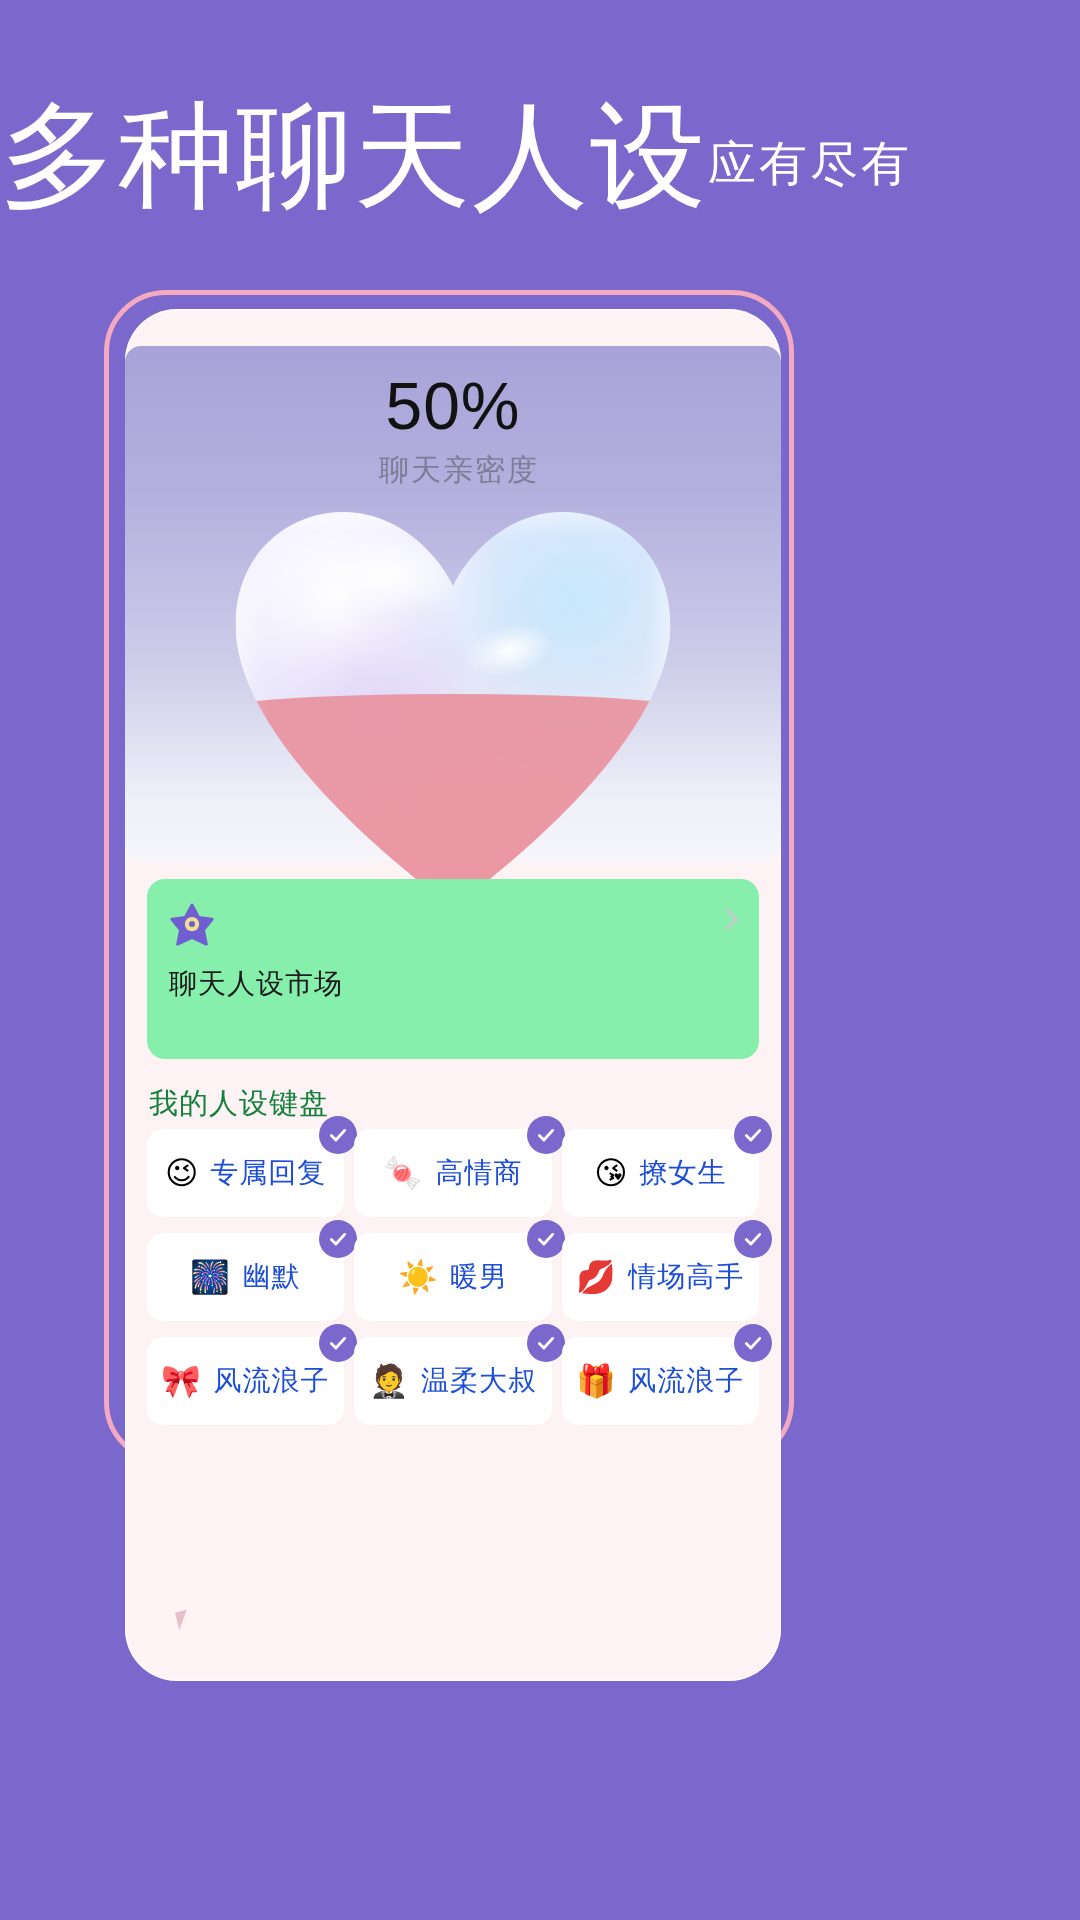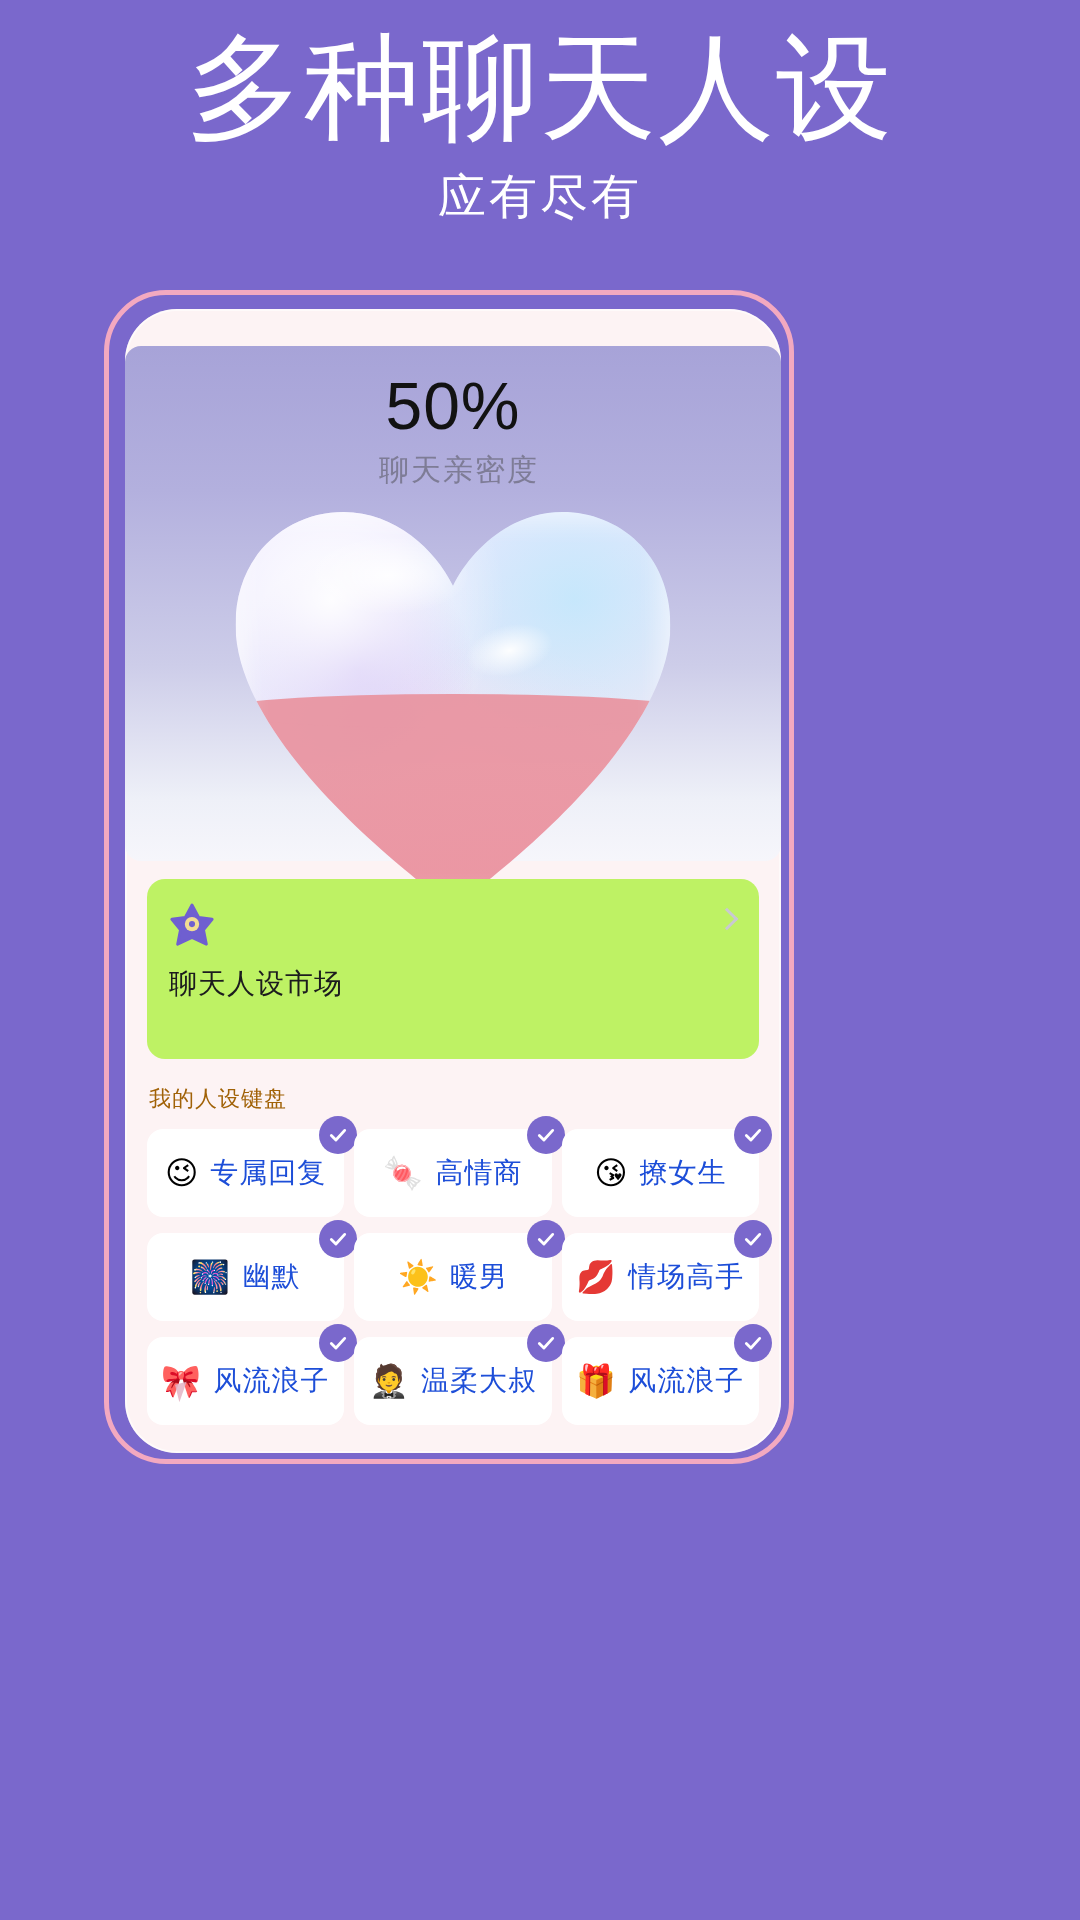--- a/index.html
+++ b/index.html
@@ -7,21 +7,21 @@
   body{
     font-family:"Liberation Sans","DejaVu Sans",sans-serif;
     background:#7a68cc;
     overflow:hidden;
     position:relative;
   }
 
   
   .promo{
     position:absolute; left:0; top:0; width:1080px; height:290px;
-    display:flex; flex-direction:column; align-items:center;
+    display:flex; align-items:center;
     justify-content:flex-start; padding-top:24px;
   }
   .promo-title{
     color:#ffffff;
     font-size:116px;
     line-height:1.12;
     font-weight:400;
     letter-spacing:2px;
     white-space:nowrap;
   }
@@ -40,21 +40,21 @@
     position:absolute;
     left:104px; top:290px;
     width:690px; height:1174px;
     border:5px solid #f3a9c0;
     border-radius:62px;
     background:transparent;
   }
   .phone-body{
     position:absolute;
     left:16px; top:14px;
-    width:656px; height:1144px;
+    width:656px; height:1372px;
     background:#fdf3f4;
     border-radius:52px;
     overflow:hidden;
     box-shadow:0 0 0 2px rgba(255,255,255,.55) inset;
   }
 
   
   .hero{
     position:absolute; left:0; top:37px;
     width:656px; height:515px;
@@ -118,21 +118,21 @@
   }
 
   
   .entry-row{
     position:absolute; left:22px; top:570px;
     width:612px; height:180px;
     display:flex; gap:16px;
   }
   .entry-card{
     flex:1;
-    background:#bef264;
+    background:#86efac;
     border-radius:18px;
     padding:24px 22px 18px 22px;
     position:relative;
   }
   .entry-icon{ width:46px; height:46px; display:block; }
   .entry-title{
     margin-top:16px;
     font-size:28px; color:#1c1c1e; letter-spacing:1px;
   }
   .entry-sub{
@@ -143,21 +143,21 @@
     position:absolute; right:24px; top:32px;
     width:16px; height:16px;
     border-right:3px solid #c9c9d2;
     border-top:3px solid #c9c9d2;
     transform:rotate(45deg);
   }
 
   
   .sec-title{
     position:absolute; left:24px; top:775px;
-    font-size:22px; color:#a16207; letter-spacing:1px;
+    font-size:29px; color:#15803d; letter-spacing:1px;
   }
   .chip-grid{
     position:absolute; left:22px; top:820px;
     width:612px;
     display:grid;
     grid-template-columns:repeat(3,1fr);
     gap:16px 10px;
   }
   .chip{
     position:relative;

